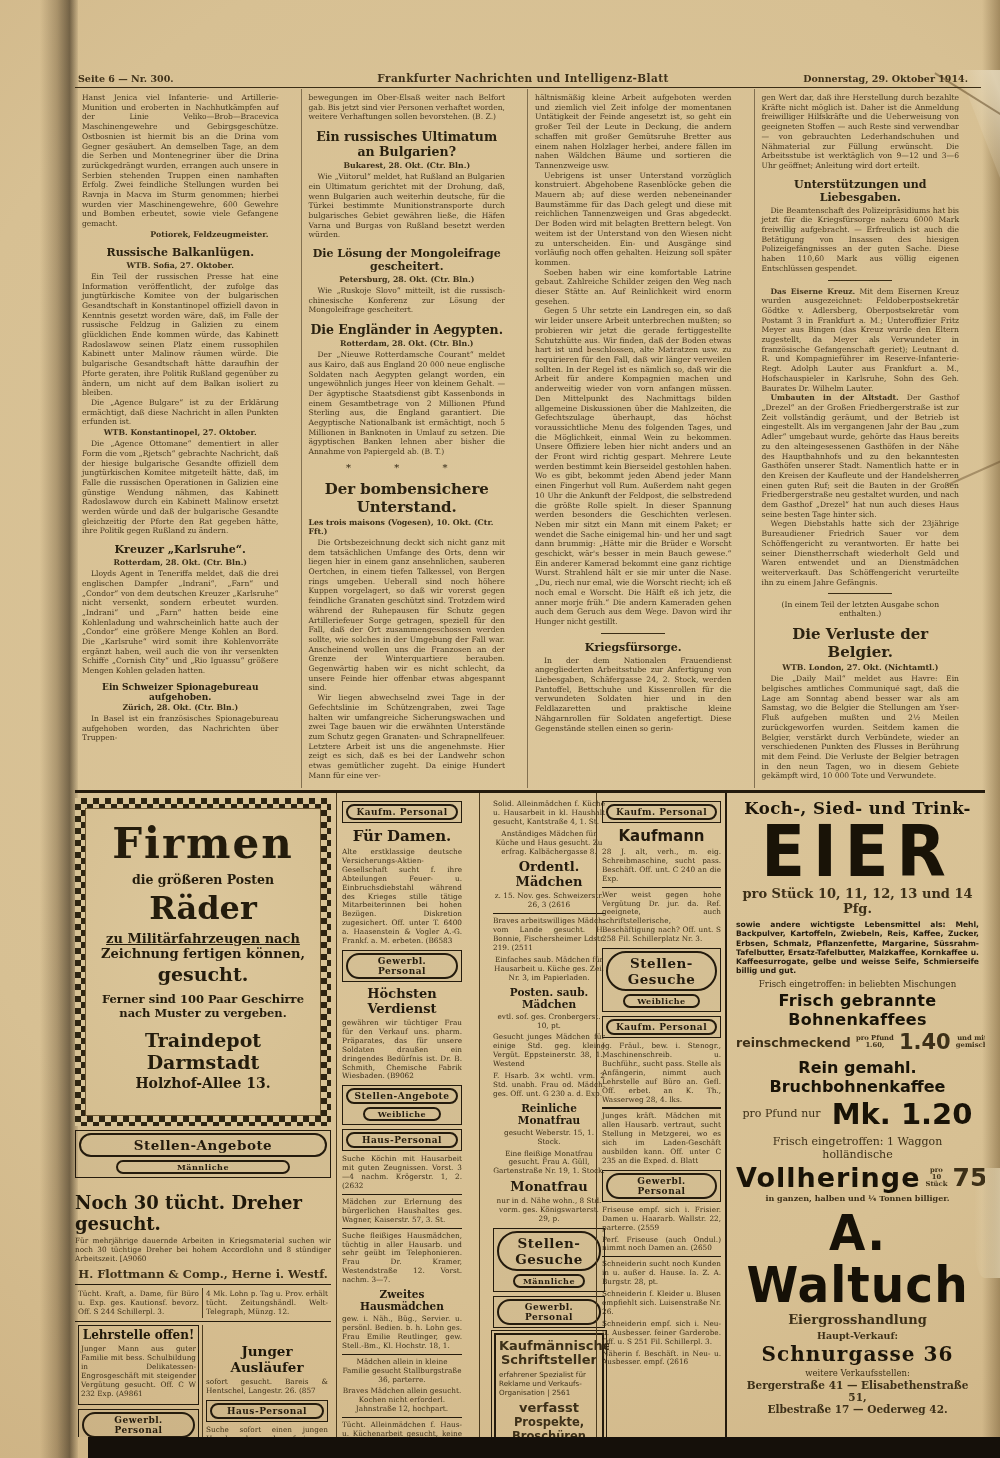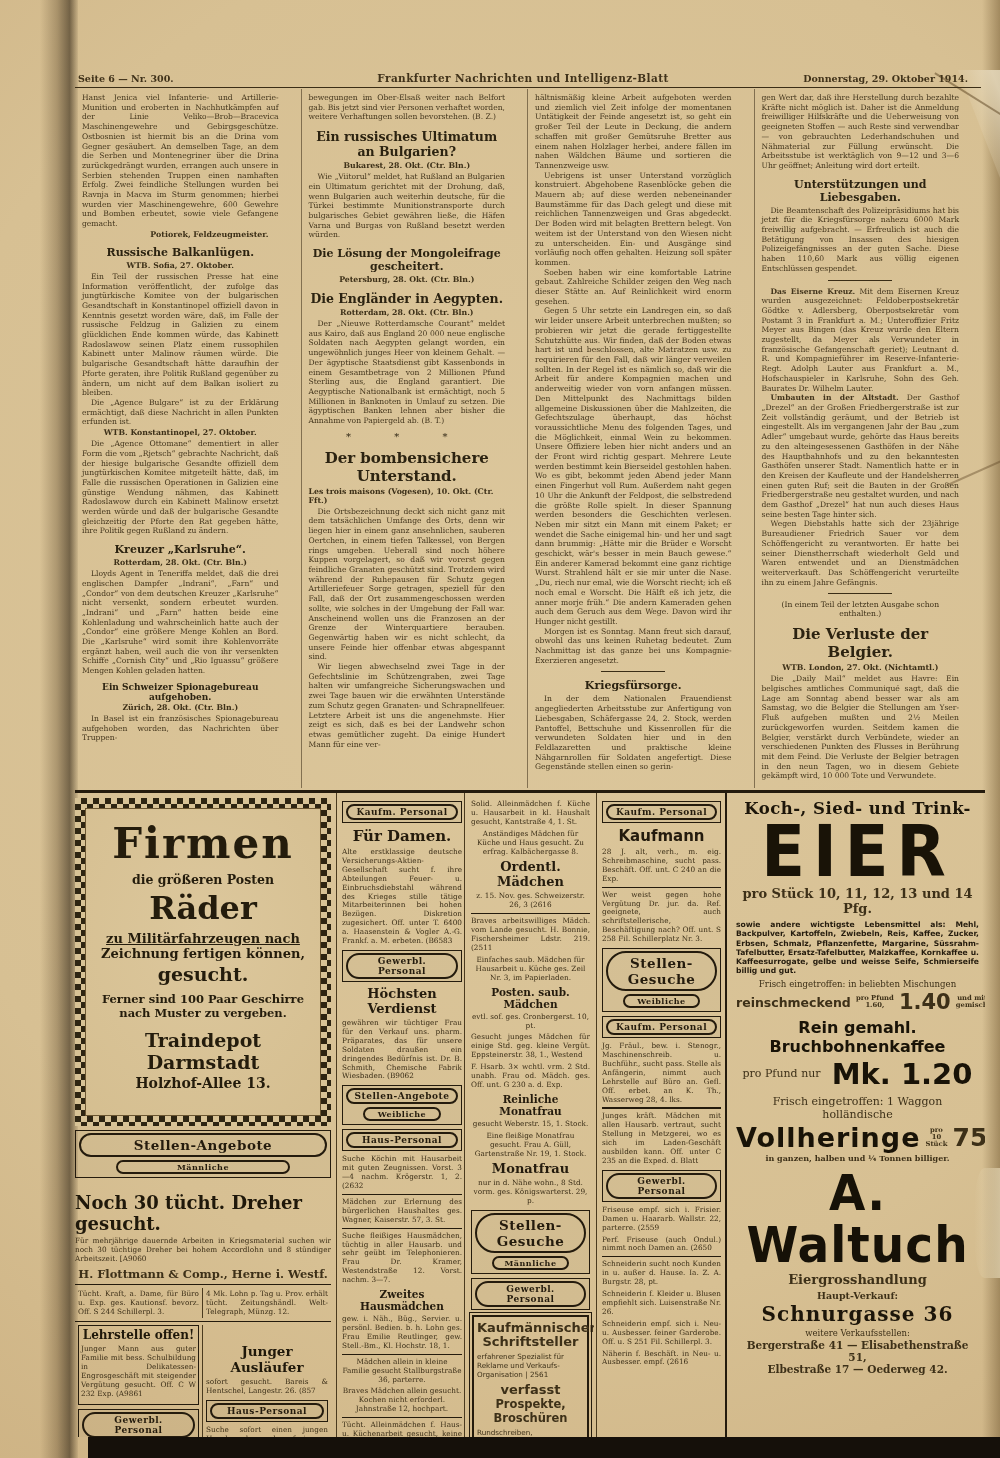--- a/index.html
+++ b/index.html
@@ -44,21 +44,21 @@
   .dll { font-size:7.8px; font-weight:bold; text-align:left; margin:1px 0 2px; }
   .stars { text-align:center; font-size:10px; letter-spacing:20px; margin:5px 0 1px; color:#2c2311; }
   .sep { width:64px; margin:6px auto; border-top:1px solid #3a2d16; }
   .note { font-size:7.6px; text-align:center; margin-top:5px; }
   .bold { font-weight:bold; }
 
   
   .ads { position:absolute; top:790px; left:75px; width:910px; height:647px; border-top:3px solid #241b0d; overflow:hidden; }
   .ads-left { position:absolute; left:0; top:5px; width:256px; height:640px; overflow:hidden; }
   .colA { position:absolute; left:261px; top:0; width:130px; height:645px; padding:4px 4px 0 5px; border-left:1.4px solid #4a3a1e; overflow:hidden; }
-  .colB { position:absolute; left:389px; top:0; width:130px; height:645px; padding:4px 4px 0 6px; border-left:1.4px solid #4a3a1e; overflow:hidden; }
+  .colB { position:absolute; left:404px; top:0; width:130px; height:645px; padding:4px 4px 0 13px; border-left:1.4px solid #4a3a1e; overflow:hidden; }
   .colC { position:absolute; left:521px; top:0; width:129px; height:645px; padding:4px 4px 0 5px; border-left:1.4px solid #4a3a1e; overflow:hidden; }
   .colR { position:absolute; left:650px; top:0; width:260px; height:645px; padding:4px 6px 0 9px; border-left:2px solid #241b0d; overflow:hidden; text-align:center; }
 
   
   .firmen { height:328px; padding:10px;
     background:conic-gradient(#2e2512 90deg, #d8c396 90deg 180deg, #2e2512 180deg 270deg, #d8c396 270deg);
     background-size:12px 12px; }
   .firmen-in { height:100%; background:radial-gradient(100% 100% at 50% 40%, #dcc79c, #d3bc8d); border:1px solid #6b5631;
     text-align:center; padding-top:10px; color:#241c0c; overflow:hidden; }
   .f1 { font-size:42px; font-weight:bold; letter-spacing:2px; }
@@ -174,36 +174,36 @@
       <p class="p">In Basel ist ein französisches Spionagebureau aufgehoben worden, das Nachrichten über Truppen-</p>
     </div>
 
     <div class="ncol">
       <p class="p p0">bewegungen im Ober-Elsaß weiter nach Belfort gab. Bis jetzt sind vier Personen verhaftet worden, weitere Verhaftungen sollen bevorstehen. (B. Z.)</p>
       <h3 class="h-lg">Ein russisches Ultimatum an Bulgarien?</h3>
       <p class="dl">Bukarest, 28. Okt. (Ctr. Bln.)</p>
       <p class="p">Wie „Viitorul“ meldet, hat Rußland an Bulgarien ein Ultimatum gerichtet mit der Drohung, daß, wenn Bulgarien auch weiterhin deutsche, für die Türkei bestimmte Munitionstransporte durch bulgarisches Gebiet gewähren ließe, die Häfen Varna und Burgas von Rußland besetzt werden würden.</p>
       <h3 class="h-md">Die Lösung der Mongoleifrage gescheitert.</h3>
       <p class="dl">Petersburg, 28. Okt. (Ctr. Bln.)</p>
+      <p class="p">Wie „Ruskoje Slovo“ mitteilt, ist die russisch-chinesische Konferenz zur Lösung der Mongoleifrage gescheitert.</p>
       <h3 class="h-lg">Die Engländer in Aegypten.</h3>
       <p class="dl">Rotterdam, 28. Okt. (Ctr. Bln.)</p>
       <p class="p">Der „Nieuwe Rotterdamsche Courant“ meldet aus Kairo, daß aus England 20 000 neue englische Soldaten nach Aegypten gelangt worden, ein ungewöhnlich junges Heer von kleinem Gehalt. — Der ägyptische Staatsdienst gibt Kassenbonds in einem Gesamtbetrage von 2 Millionen Pfund Sterling aus, die England garantiert. Die Aegyptische Nationalbank ist ermächtigt, noch 5 Millionen in Banknoten in Umlauf zu setzen. Die ägyptischen Banken lehnen aber bisher die Annahme von Papiergeld ab. (B. T.)</p>
       <p class="stars">*  *  *</p>
       <h2 class="h-xl">Der bombensichere Unterstand.</h2>
       <p class="dll">Les trois maisons (Vogesen), 10. Okt. (Ctr. Fft.)</p>
       <p class="p">Die Ortsbezeichnung deckt sich nicht ganz mit dem tatsächlichen Umfange des Orts, denn wir liegen hier in einem ganz ansehnlichen, sauberen Oertchen, in einem tiefen Talkessel, von Bergen rings umgeben. Ueberall sind noch höhere Kuppen vorgelagert, so daß wir vorerst gegen feindliche Granaten geschützt sind. Trotzdem wird während der Ruhepausen für Schutz gegen Artilleriefeuer Sorge getragen, speziell für den Fall, daß der Ort zusammengeschossen werden sollte, wie solches in der Umgebung der Fall war. Anscheinend wollen uns die Franzosen an der Grenze der Winterquartiere berauben. Gegenwärtig haben wir es nicht schlecht, da unsere Feinde hier offenbar etwas abgespannt sind.</p>
       <p class="p">Wir liegen abwechselnd zwei Tage in der Gefechtslinie im Schützengraben, zwei Tage halten wir umfangreiche Sicherungswachen und zwei Tage bauen wir die erwähnten Unterstände zum Schutz gegen Granaten- und Schrapnellfeuer. Letztere Arbeit ist uns die angenehmste. Hier zeigt es sich, daß es bei der Landwehr schon etwas gemütlicher zugeht. Da einige Hundert Mann für eine ver-</p>
     </div>
 
     <div class="ncol">
       <p class="p p0">hältnismäßig kleine Arbeit aufgeboten werden und ziemlich viel Zeit infolge der momentanen Untätigkeit der Feinde angesetzt ist, so geht ein großer Teil der Leute in Deckung, die andern schaffen mit großer Gemütsruhe Bretter aus einem nahen Holzlager herbei, andere fällen im nahen Wäldchen Bäume und sortieren die Tannenzweige usw.</p>
       <p class="p">Uebrigens ist unser Unterstand vorzüglich konstruiert. Abgehobene Rasenblöcke geben die Mauern ab; auf diese werden nebeneinander Baumstämme für das Dach gelegt und diese mit reichlichen Tannenzweigen und Gras abgedeckt. Der Boden wird mit belagten Brettern belegt. Von weitem ist der Unterstand von den Wiesen nicht zu unterscheiden. Ein- und Ausgänge sind vorläufig noch offen gehalten. Heizung soll später kommen.</p>
       <p class="p">Soeben haben wir eine komfortable Latrine gebaut. Zahlreiche Schilder zeigen den Weg nach dieser Stätte an. Auf Reinlichkeit wird enorm gesehen.</p>
       <p class="p">Gegen 5 Uhr setzte ein Landregen ein, so daß wir leider unsere Arbeit unterbrechen mußten; so probieren wir jetzt die gerade fertiggestellte Schutzhütte aus. Wir finden, daß der Boden etwas hart ist und beschlossen, alte Matratzen usw. zu requirieren für den Fall, daß wir länger verweilen sollten. In der Regel ist es nämlich so, daß wir die Arbeit für andere Kompagnien machen und anderweitig wieder von vorn anfangen müssen. Den Mittelpunkt des Nachmittags bilden allgemeine Diskussionen über die Mahlzeiten, die Gefechtszulage überhaupt, das höchst voraussichtliche Menu des folgenden Tages, und die Möglichkeit, einmal Wein zu bekommen. Unsere Offiziere leben hier nicht anders und an der Front wird richtig gespart. Mehrere Leute werden bestimmt kein Bierseidel gestohlen haben. Wo es gibt, bekommt jeden Abend jeder Mann einen Fingerhut voll Rum. Außerdem naht gegen 10 Uhr die Ankunft der Feldpost, die selbstredend die größte Rolle spielt. In dieser Spannung werden besonders die Geschichten verlesen. Neben mir sitzt ein Mann mit einem Paket; er wendet die Sache einigemal hin- und her und sagt dann brummig: „Hätte mir die Brüder e Worscht geschickt, wär's besser in mein Bauch gewese.“ Ein anderer Kamerad bekommt eine ganz richtige Wurst. Strahlend hält er sie mir unter die Nase. „Du, riech nur emal, wie die Worscht riecht; ich eß noch emal e Worscht. Die Hälft eß ich jetz, die anner morje früh.“ Die andern Kameraden gehen auch dem Geruch aus dem Wege. Davon wird ihr Hunger nicht gestillt.</p>
-      <p class="p">Morgen ist es Sonntag. Mann freut sich darauf, obwohl das uns keinen Ruhetag bedeutet. Zum Nachmittag ist das ganze bei uns Kompagnie-Exerzieren angesetzt.</p>
       <div class="sep"></div>
       <h3 class="h-md">Kriegsfürsorge.</h3>
       <p class="p">In der dem Nationalen Frauendienst angegliederten Arbeitsstube zur Anfertigung von Liebesgaben, Schäfergasse 24, 2. Stock, werden Pantoffel, Bettschuhe und Kissenrollen für die verwundeten Soldaten hier und in den Feldlazaretten und praktische kleine Nähgarnrollen für Soldaten angefertigt. Diese Gegenstände stellen einen so gerin-</p>
     </div>
 
     <div class="ncol">
       <p class="p p0">gen Wert dar, daß ihre Herstellung durch bezahlte Kräfte nicht möglich ist. Daher ist die Anmeldung freiwilliger Hilfskräfte und die Ueberweisung von geeigneten Stoffen — auch Reste sind verwendbar — von gebrauchten Lederhandschuhen und Nähmaterial zur Füllung erwünscht. Die Arbeitsstube ist werktäglich von 9—12 und 3—6 Uhr geöffnet; Anleitung wird dort erteilt.</p>
       <h3 class="h-md">Unterstützungen und Liebesgaben.</h3>
       <p class="p">Die Beamtenschaft des Polizeipräsidiums hat bis jetzt für die Kriegsfürsorge nahezu 6000 Mark freiwillig aufgebracht. — Erfreulich ist auch die Betätigung von Insassen des hiesigen Polizeigefängnisses an der guten Sache. Diese haben 110,60 Mark aus völlig eigenen Entschlüssen gespendet.</p>
       <div class="sep"></div>
@@ -366,20 +366,21 @@
       <p class="adp">Schneiderin empf. sich i. Neu- u. Ausbesser. feiner Garderobe. Off. u. S 251 Fil. Schillerpl. 3.</p>
       <p class="adp">Näherin f. Beschäft. in Neu- u. Ausbesser. empf. (2616</p>
     </div>
 
     <div class="colR">
       <div class="w-head">Koch-, Sied- und Trink-</div>
       <div class="w-eier">EIER</div>
       <div class="w-price">pro Stück 10, 11, 12, 13 und 14 Pfg.</div>
       <div class="w-list">sowie andere wichtigste Lebensmittel als: Mehl, Backpulver, Kartoffeln, Zwiebeln, Reis, Kaffee, Zucker, Erbsen, Schmalz, Pflanzenfette, Margarine, Süssrahm-Tafelbutter, Ersatz-Tafelbutter, Malzkaffee, Kornkaffee u. Kaffeesurrogate, gelbe und weisse Seife, Schmierseife billig und gut.</div>
       <div class="w-note">Frisch eingetroffen: in beliebten Mischungen</div>
+      <div class="w-c1">Frisch gebrannte Bohnenkaffees</div>
       <div class="w-rs">
         <span class="a">reinschmeckend</span>
         <span class="stack">pro Pfund
 1.60,</span>
         <span class="big">1.40</span>
         <span class="stack">und mit Auslese
 gemischt ℳ 1.30</span>
       </div>
       <div class="w-c2">Rein gemahl. Bruchbohnenkaffee</div>
       <div class="w-mk">

